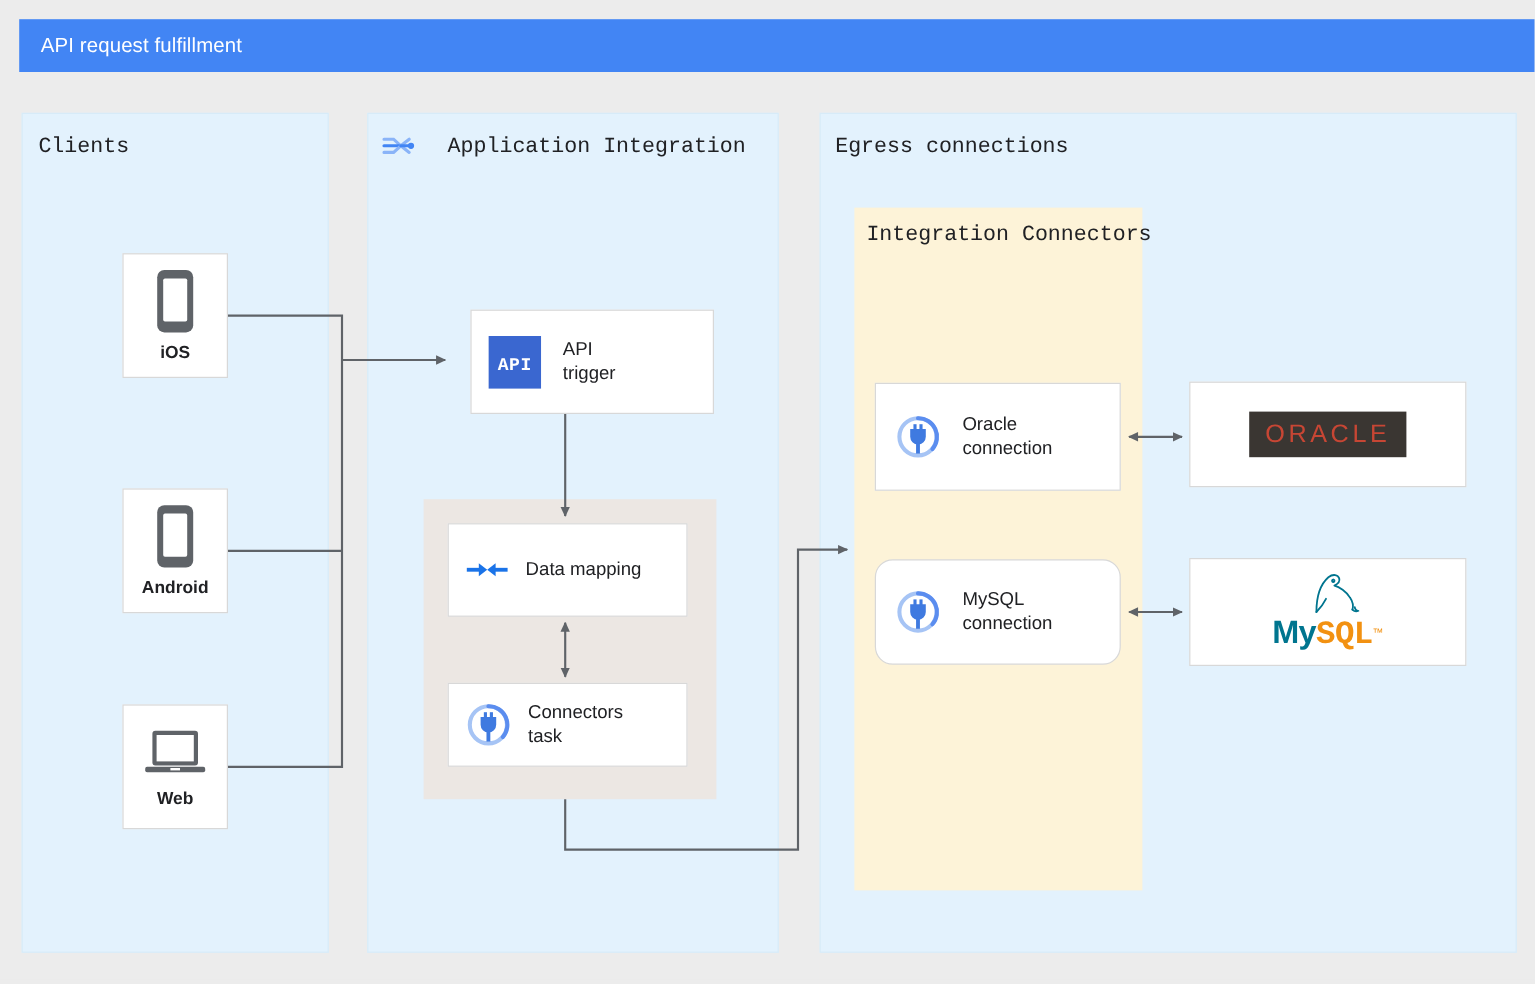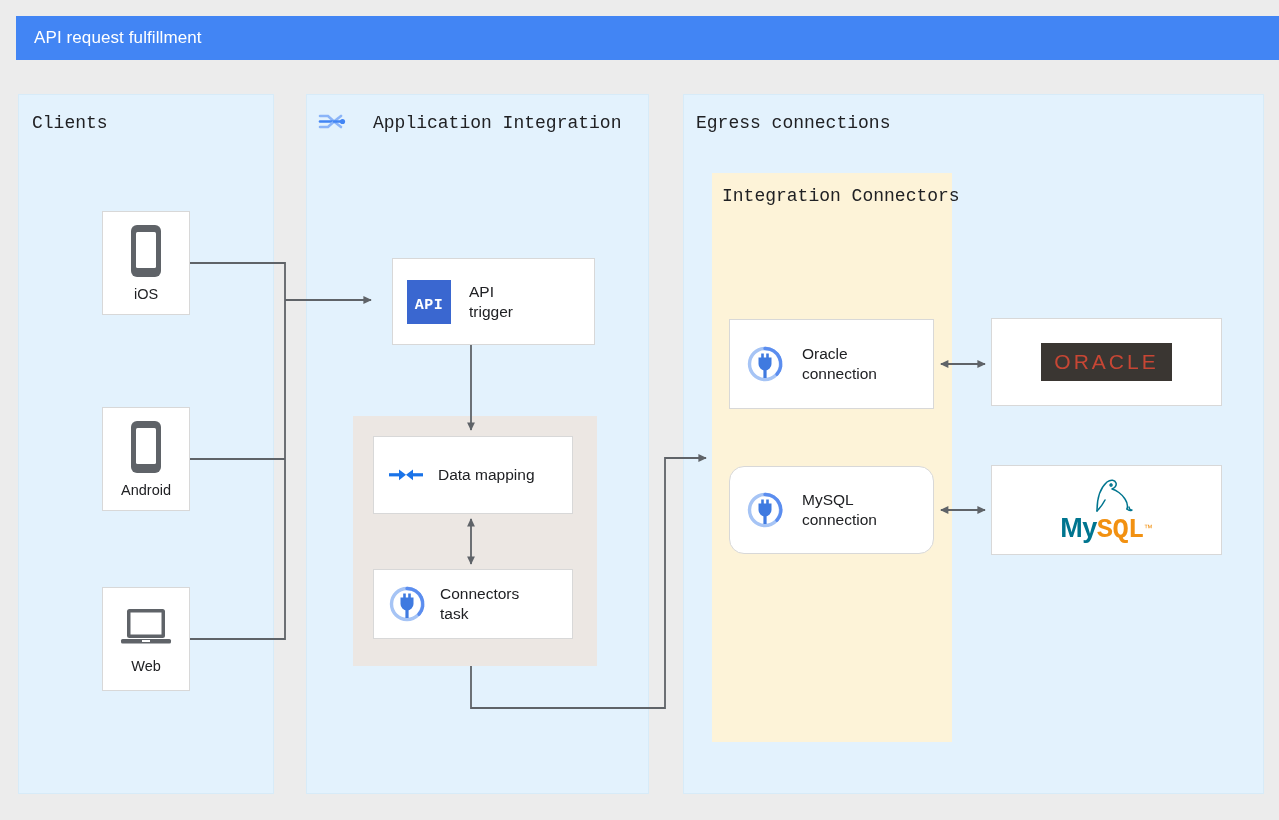--- a/index.html
+++ b/index.html
@@ -105,20 +105,21 @@
   
   .client-card {
     flex-direction: column;
     justify-content: center;
     width: 88px; height: 104px;
   }
   .client-card .node-label {
     font-size: 14.5px;
     margin-top: 6px;
     text-align: center;
+    font-weight: bold;
   }
   #node-ios     { left: 102px; top: 211px; }
   #node-android { left: 102px; top: 407px; }
   #node-web     { left: 102px; top: 587px; }
 
   
   #node-api-trigger {
     left: 377px; top: 258px;
     width: 203px; height: 87px;
     padding-left: 14px;

